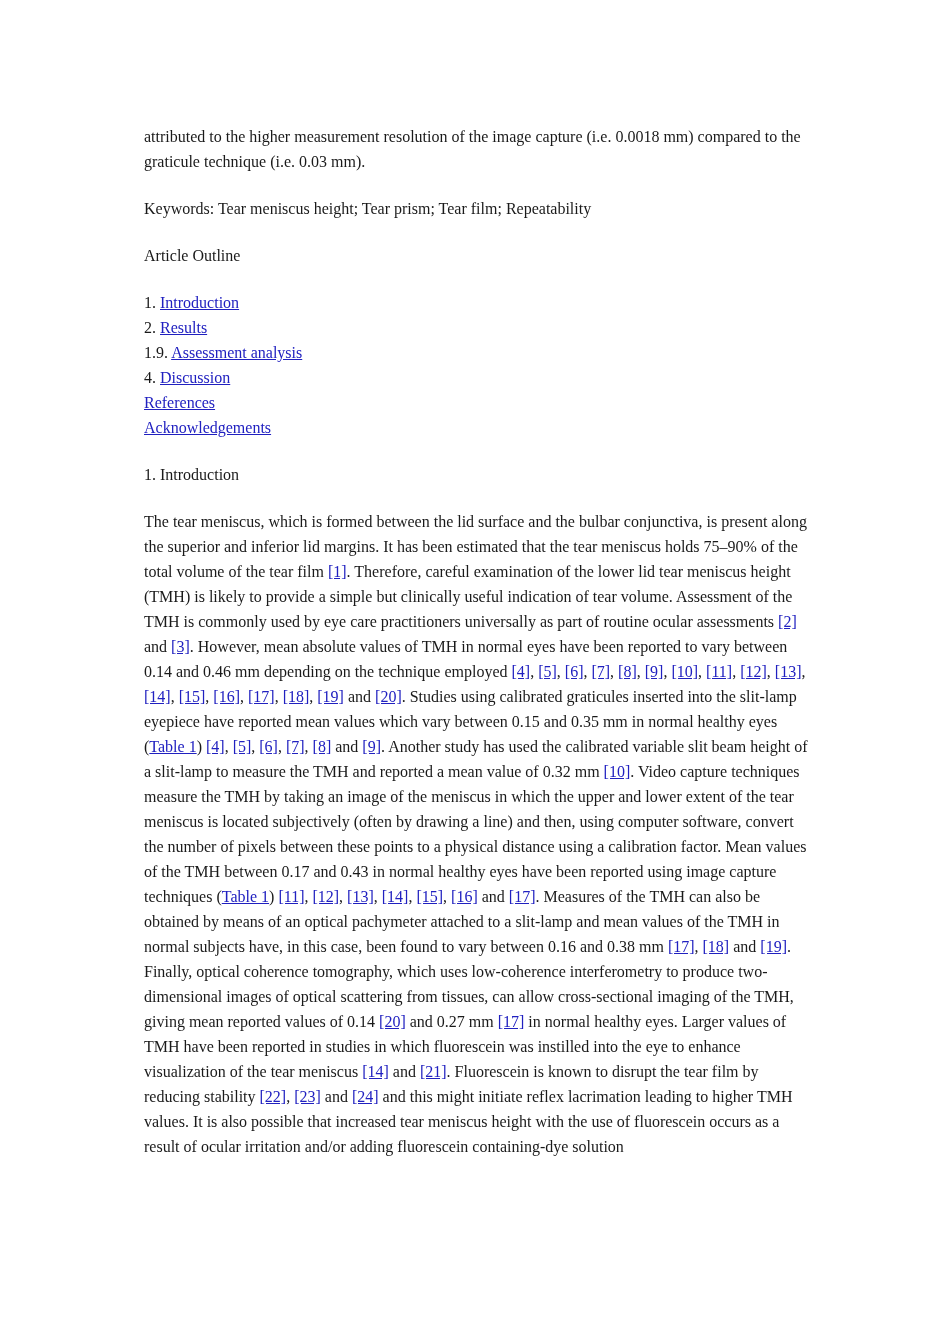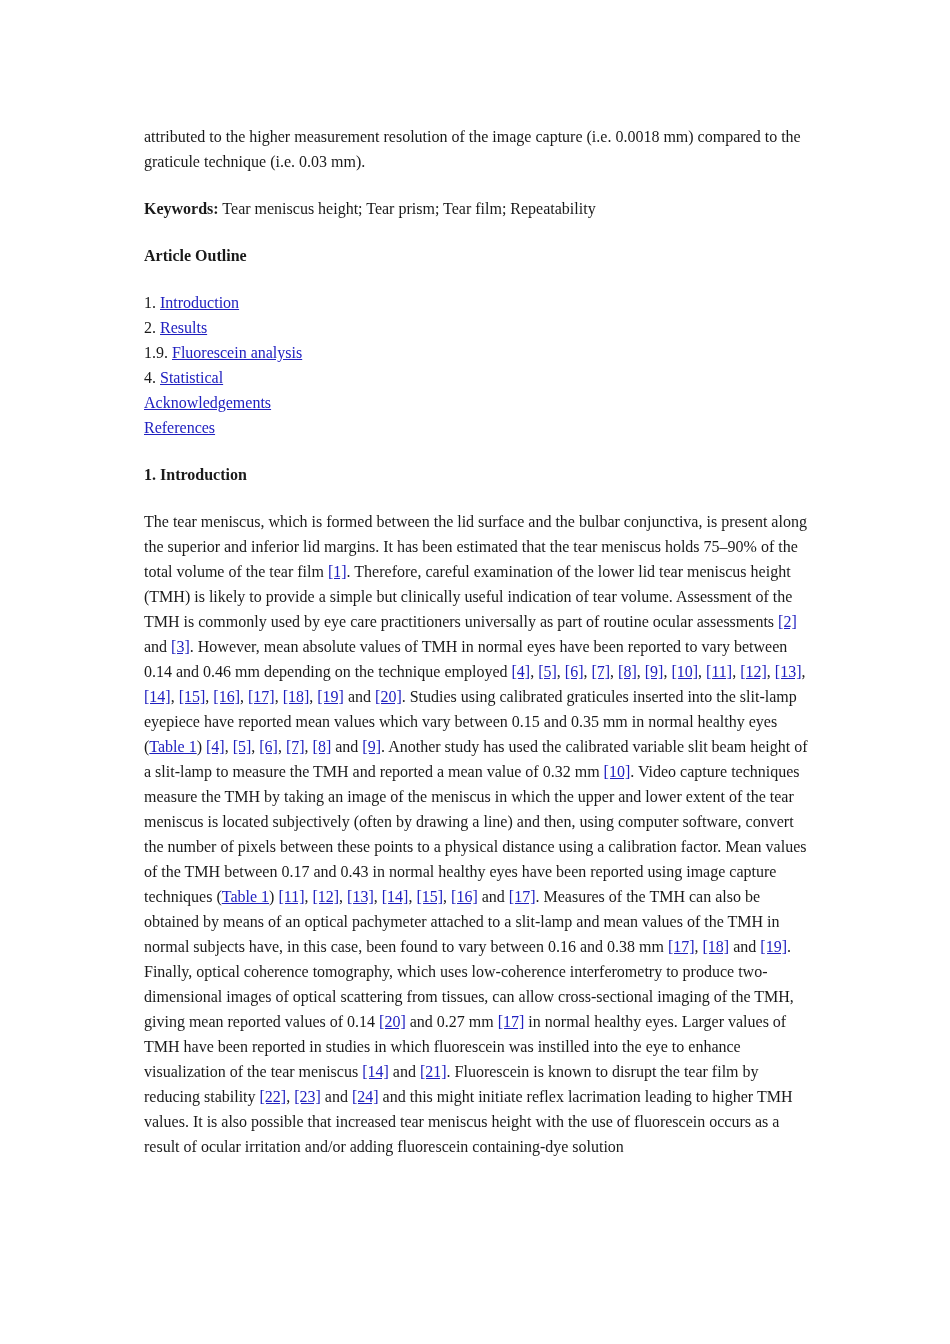--- a/index.html
+++ b/index.html
@@ -2,41 +2,41 @@
 <html><head>
 <meta charset="utf-8">
 <style>
   html, body { margin: 0; padding: 0; background: #ffffff; }
   body {
     width: 950px; height: 1344px; overflow: hidden; position: relative;
     font-family: "Liberation Serif", serif; font-size: 16px; color: #1a1a1a;
   }
   .page { position: absolute; left: 144px; top: 124px; width: 664px; line-height: 25px; }
   p { margin: 0 0 22px 0; }
-  .kw-label, .heading { font-weight: bold; }
+  .kw-label, .heading { font-weight: normal; }
   .heading { margin: 0 0 22px 0; }
   a { color: #1a0dab; color: #2020c0; }
   .outline { margin: 0 0 22px 0; }
   .outline div { height: 25px; }
 </style>
 </head>
 <body>
 
 <div class="page">
   <p>attributed to the higher measurement resolution of the image capture (i.e. 0.0018 mm) compared to the graticule technique (i.e. 0.03 mm).</p>
 
   <p><span class="kw-label">Keywords:</span><span> Tear meniscus height; Tear prism; Tear film; Repeatability</span></p>
 
   <div class="heading">Article Outline</div>
 
   <div class="outline">
     <div><span>1. </span><a href="#">Introduction</a></div>
     <div><span>2. </span><a href="#">Results</a></div>
-    <div><span>1.9. </span><a href="#">Fluorescein analysis</a></div>
-    <div><span>4. </span><a href="#">Statistical</a></div>
+    <div><span>1.9. </span><a href="#">Assessment analysis</a></div>
+    <div><span>4. </span><a href="#">Discussion</a></div>
+    <div><a href="#">References</a></div>
     <div><a href="#">Acknowledgements</a></div>
-    <div><a href="#">References</a></div>
   </div>
 
   <div class="heading">1. Introduction</div>
 
   <p id="intro-para"><span>The tear meniscus, which is formed between the lid surface and the bulbar conjunctiva, is present along the superior and inferior lid margins. It has been estimated that the tear meniscus holds 75–90% of the total volume of the tear film </span><a href="#">[1]</a><span>. Therefore, careful examination of the lower lid tear meniscus height (TMH) is likely to provide a simple but clinically useful indication of tear volume. Assessment of the TMH is commonly used by eye care practitioners universally as part of routine ocular assessments </span><a href="#">[2]</a><span> and </span><a href="#">[3]</a><span>. However, mean absolute values of TMH in normal eyes have been reported to vary between 0.14 and 0.46 mm depending on the technique employed </span><a href="#">[4]</a><span>, </span><a href="#">[5]</a><span>, </span><a href="#">[6]</a><span>, </span><a href="#">[7]</a><span>, </span><a href="#">[8]</a><span>, </span><a href="#">[9]</a><span>, </span><a href="#">[10]</a><span>, </span><a href="#">[11]</a><span>, </span><a href="#">[12]</a><span>, </span><a href="#">[13]</a><span>, </span><a href="#">[14]</a><span>, </span><a href="#">[15]</a><span>, </span><a href="#">[16]</a><span>, </span><a href="#">[17]</a><span>, </span><a href="#">[18]</a><span>, </span><a href="#">[19]</a><span> and </span><a href="#">[20]</a><span>. Studies using calibrated graticules inserted into the slit-lamp eyepiece have reported mean values which vary between 0.15 and 0.35 mm in normal healthy eyes (</span><a href="#">Table 1</a><span>) </span><a href="#">[4]</a><span>, </span><a href="#">[5]</a><span>, </span><a href="#">[6]</a><span>, </span><a href="#">[7]</a><span>, </span><a href="#">[8]</a><span> and </span><a href="#">[9]</a><span>. Another study has used the calibrated variable slit beam height of a slit-lamp to measure the TMH and reported a mean value of 0.32 mm </span><a href="#">[10]</a><span>. Video capture techniques measure the TMH by taking an image of the meniscus in which the upper and lower extent of the tear meniscus is located subjectively (often by drawing a line) and then, using computer software, convert the number of pixels between these points to a physical distance using a calibration factor. Mean values of the TMH between 0.17 and 0.43 in normal healthy eyes have been reported using image capture techniques (</span><a href="#">Table 1</a><span>) </span><a href="#">[11]</a><span>, </span><a href="#">[12]</a><span>, </span><a href="#">[13]</a><span>, </span><a href="#">[14]</a><span>, </span><a href="#">[15]</a><span>, </span><a href="#">[16]</a><span> and </span><a href="#">[17]</a><span>. Measures of the TMH can also be obtained by means of an optical pachymeter attached to a slit-lamp and mean values of the TMH in normal subjects have, in this case, been found to vary between 0.16 and 0.38 mm </span><a href="#">[17]</a><span>, </span><a href="#">[18]</a><span> and </span><a href="#">[19]</a><span>. Finally, optical coherence tomography, which uses low-coherence interferometry to produce two-dimensional images of optical scattering from tissues, can allow cross-sectional imaging of the TMH, giving mean reported values of 0.14 </span><a href="#">[20]</a><span> and 0.27 mm </span><a href="#">[17]</a><span> in normal healthy eyes. Larger values of TMH have been reported in studies in which fluorescein was instilled into the eye to enhance visualization of the tear meniscus </span><a href="#">[14]</a><span> and </span><a href="#">[21]</a><span>. Fluorescein is known to disrupt the tear film by reducing stability </span><a href="#">[22]</a><span>, </span><a href="#">[23]</a><span> and </span><a href="#">[24]</a><span> and this might initiate reflex lacrimation leading to higher TMH values. It is also possible that increased tear meniscus height with the use of fluorescein occurs as a result of ocular irritation and/or adding fluorescein containing-dye solution</span></p>
 </div>
 
 </body></html>

